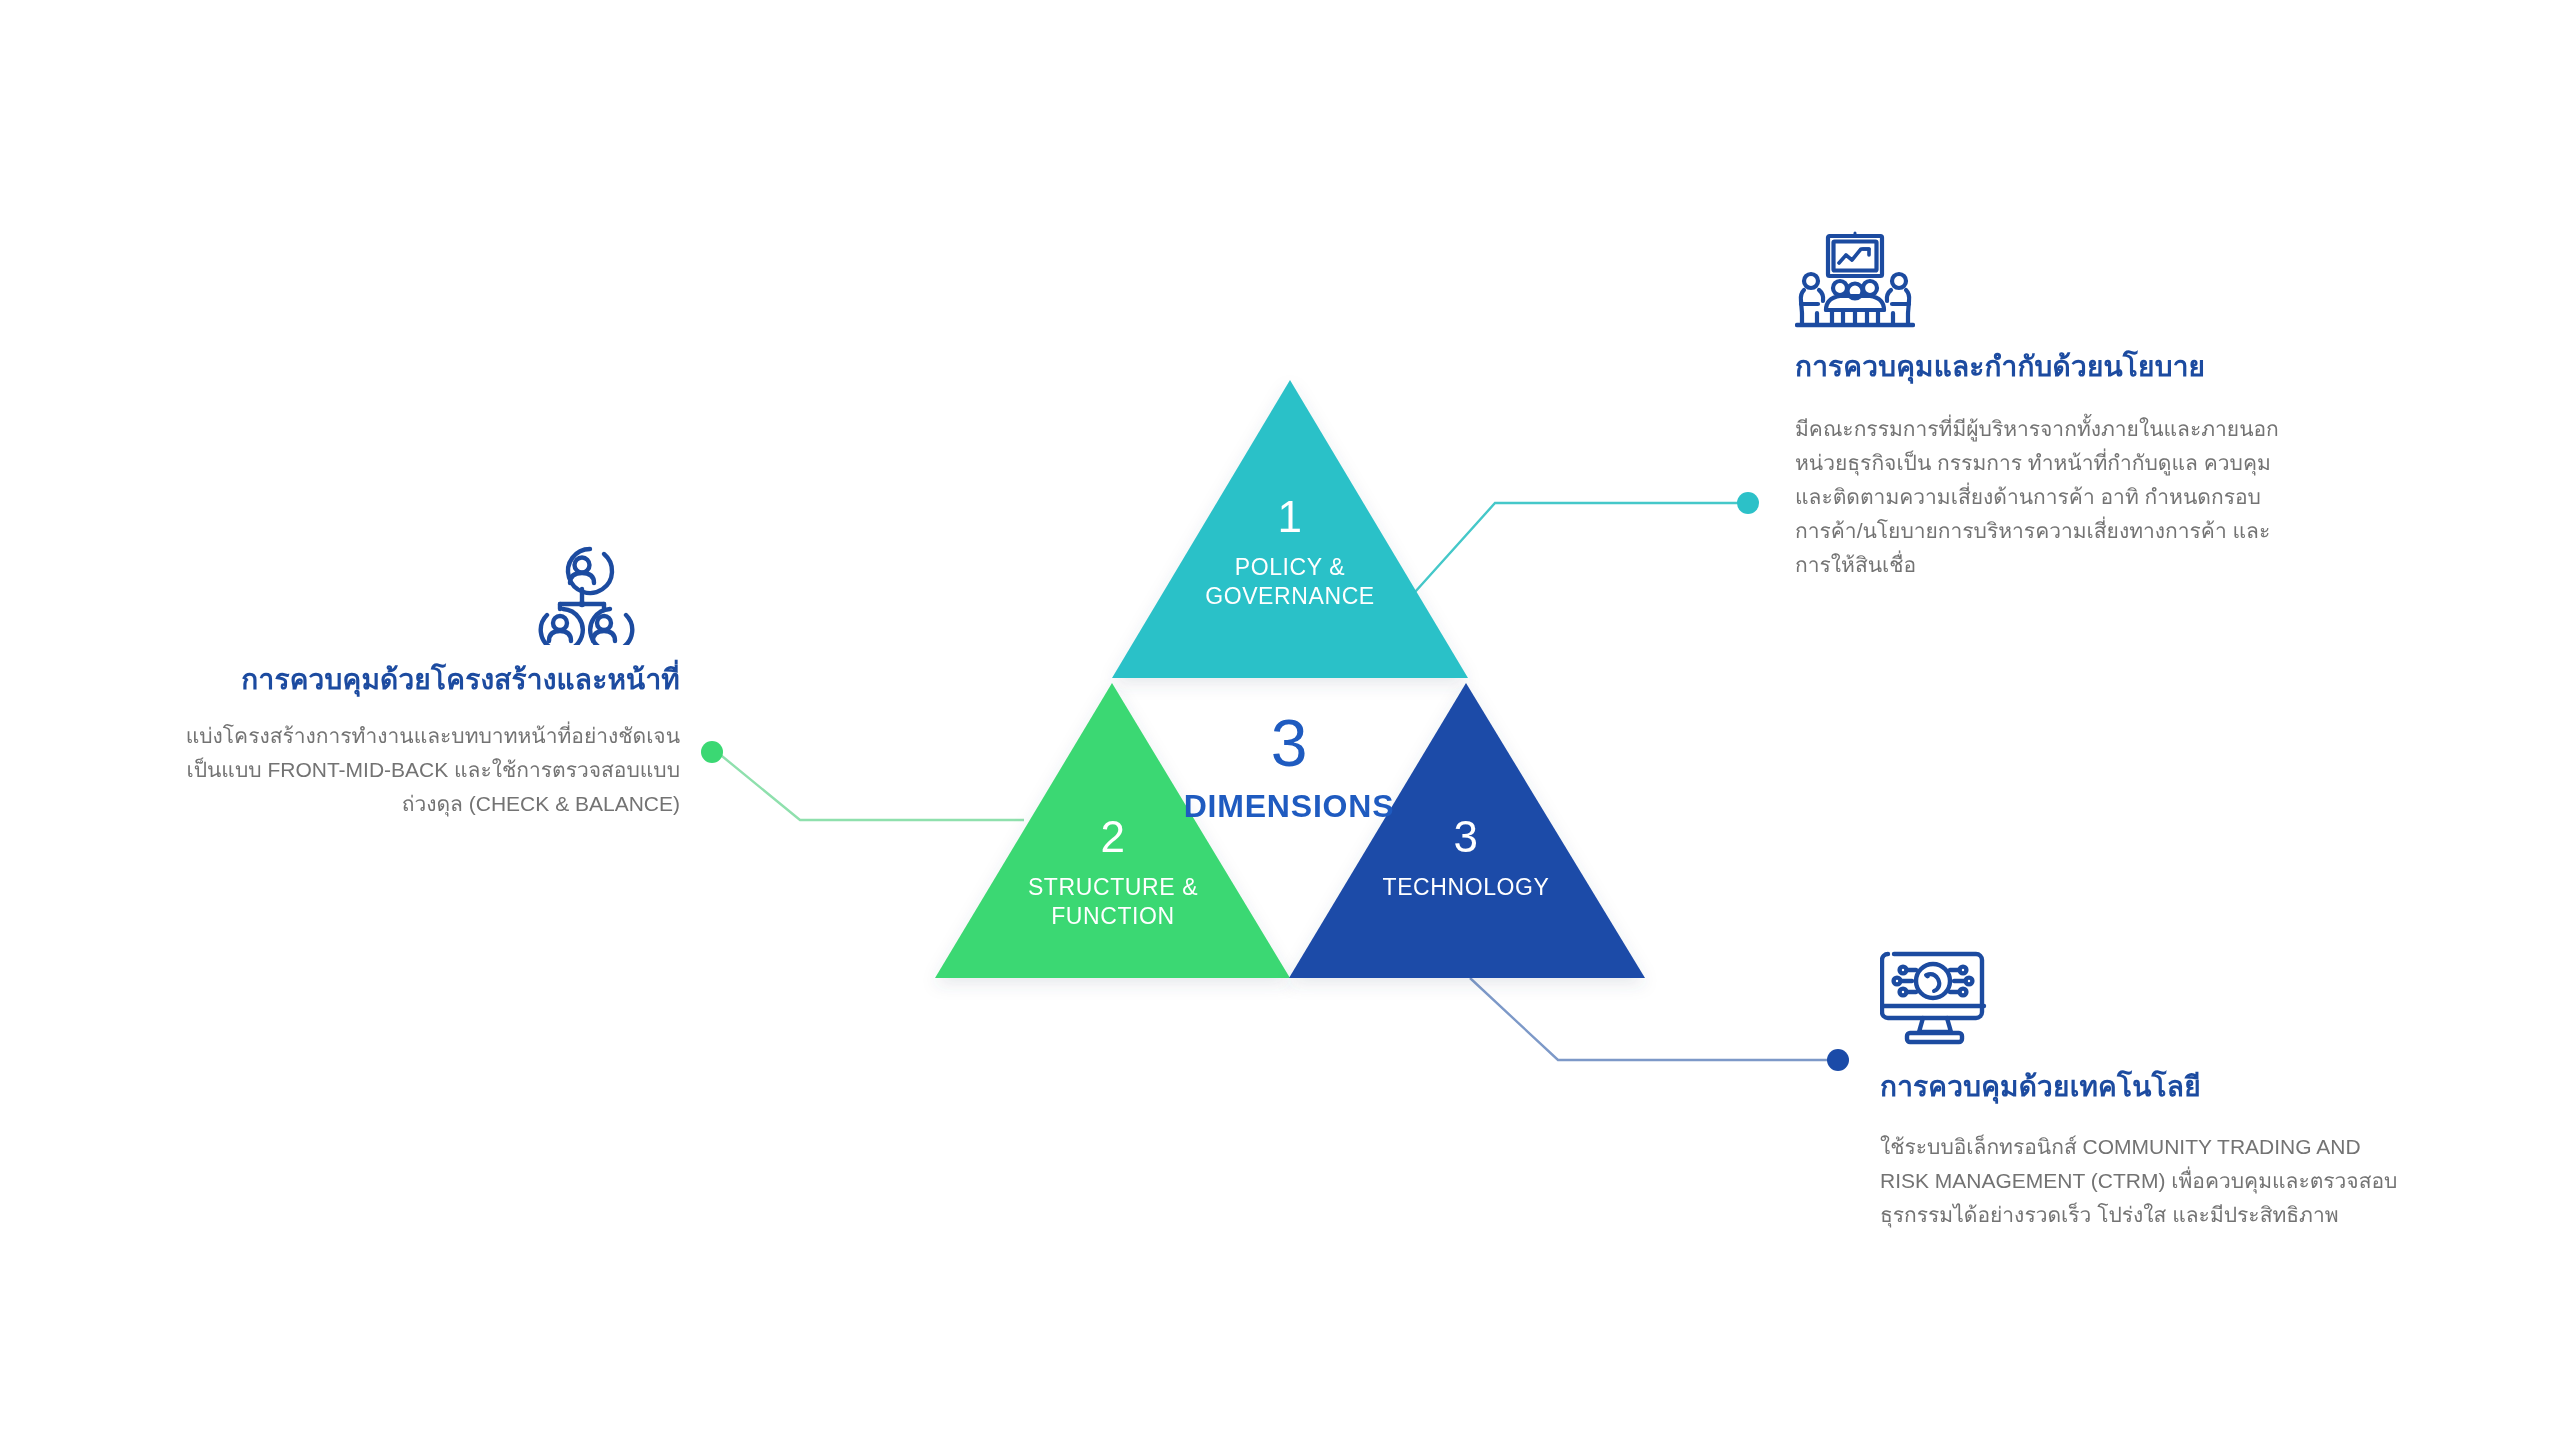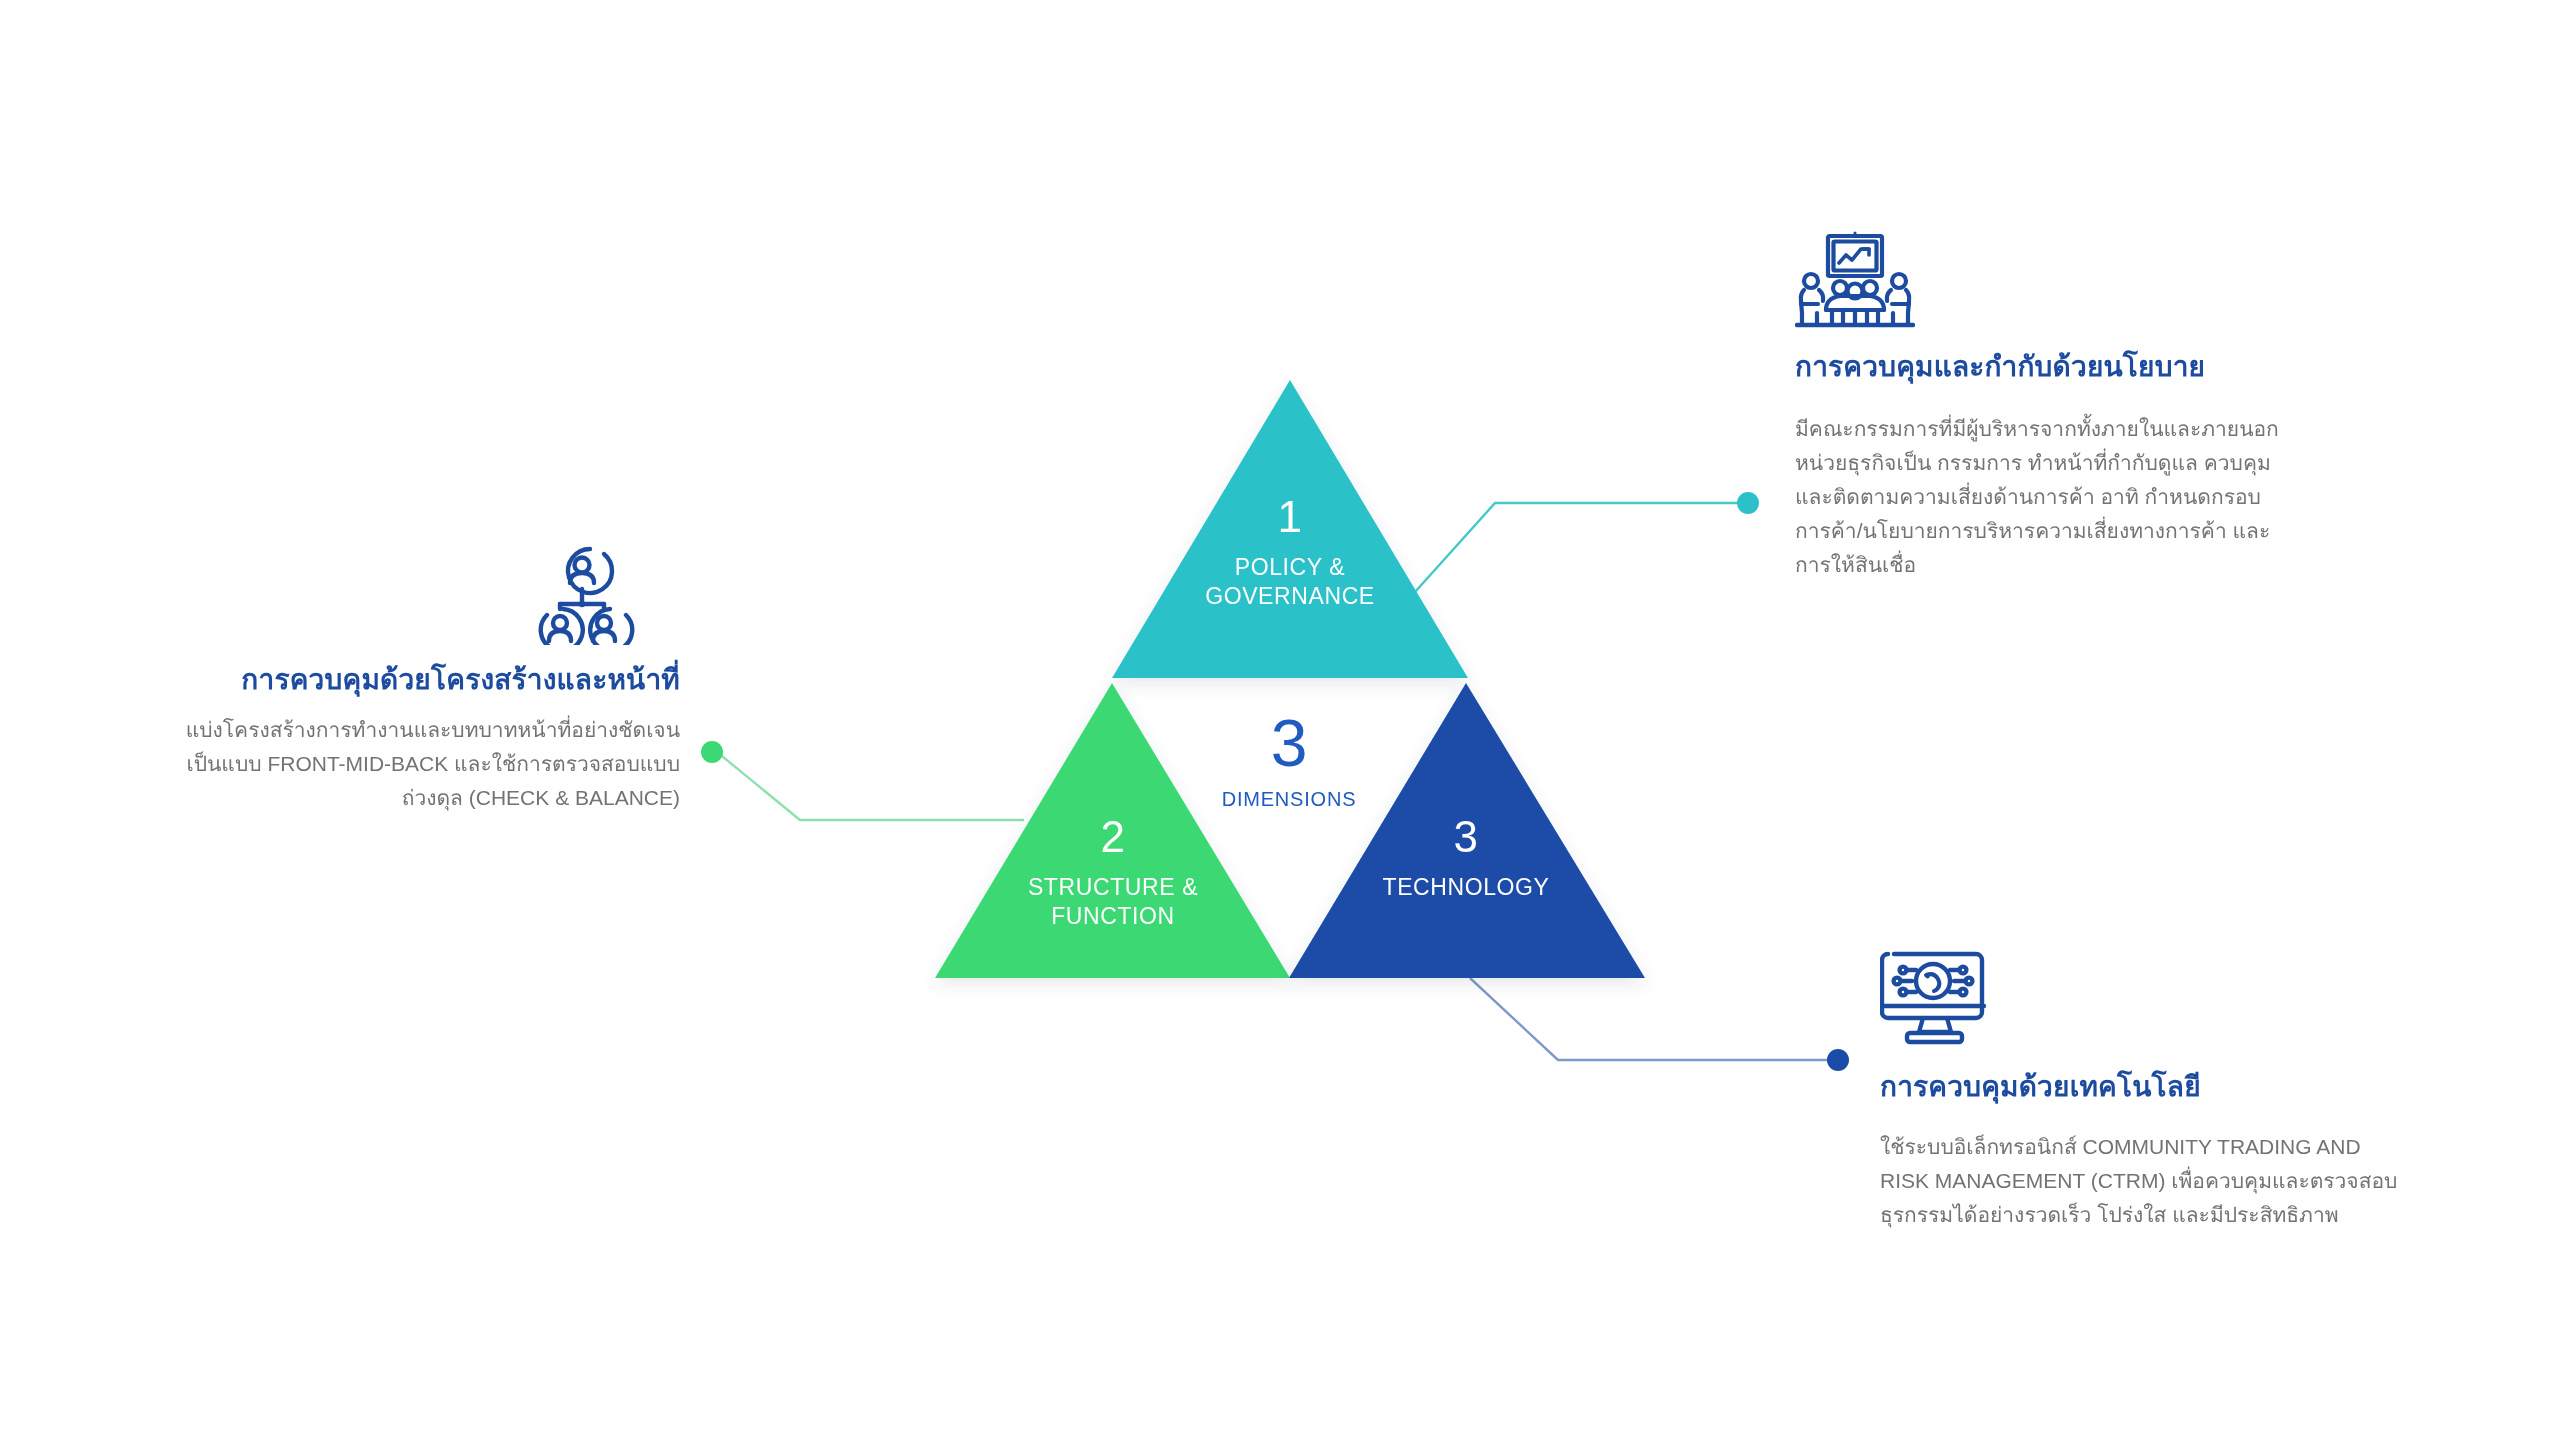--- a/index.html
+++ b/index.html
@@ -82,22 +82,22 @@
     text-align: center;
     color: #1f5bc0;
   }
   #center-number {
     font-size: 66px;
     font-weight: 400;
     line-height: 1;
     color: #1f5bc0;
   }
   #center-caption {
-    font-size: 20px;
-    font-weight: 400;
+    font-size: 32px;
+    font-weight: 700;
     letter-spacing: 0.8px;
     margin-top: 12px;
     color: #1f5bc0;
   }
 
   
   .callout {
     position: absolute;
   }
   .callout .icon-wrap {
@@ -132,21 +132,21 @@
   #callout-policy h3 { margin-bottom: 26px; }
 
   
   #callout-structure {
     left: 20px;
     top: 545px;
     width: 660px;
     text-align: right;
   }
   #callout-structure .icon-wrap { margin-bottom: 16px; }
-  #callout-structure h3 { margin-bottom: 14px; }
+  #callout-structure h3 { margin-bottom: 20px; }
 
   
   #callout-technology {
     left: 1880px;
     top: 948px;
     width: 640px;
     text-align: left;
   }
   #callout-technology .icon-wrap { margin-bottom: 20px; }
   #callout-technology h3 { margin-bottom: 24px; }

